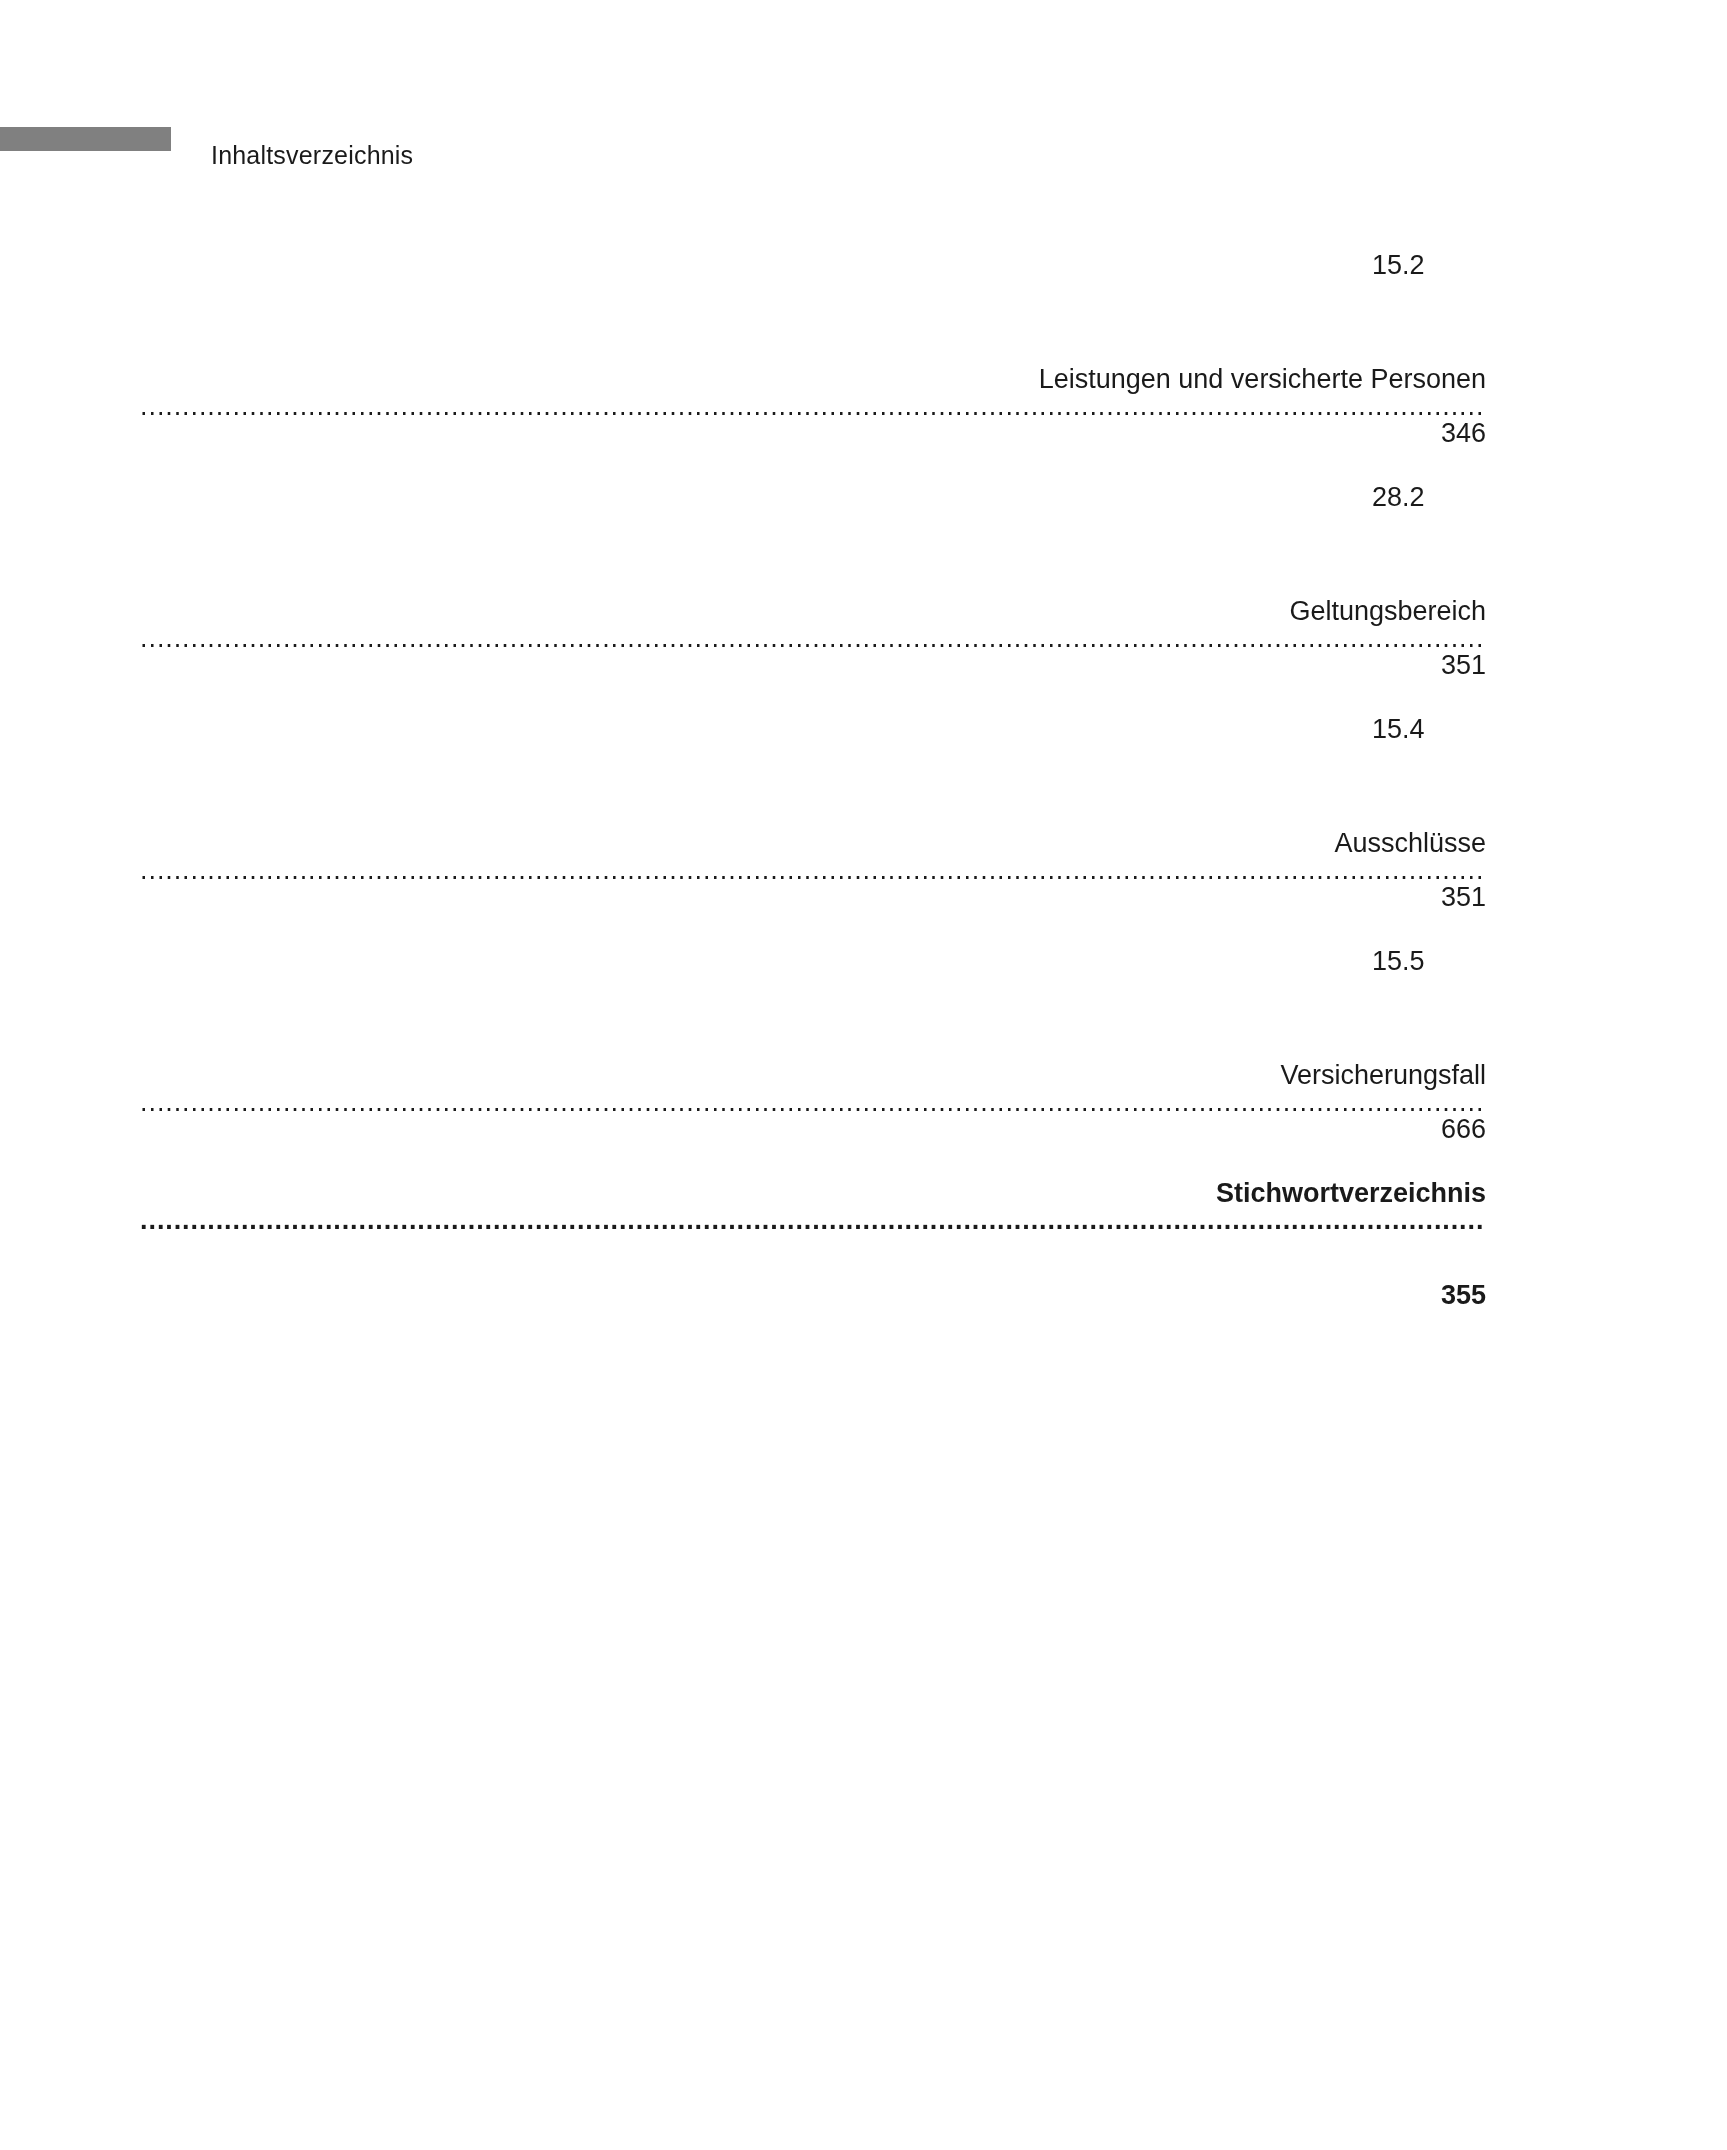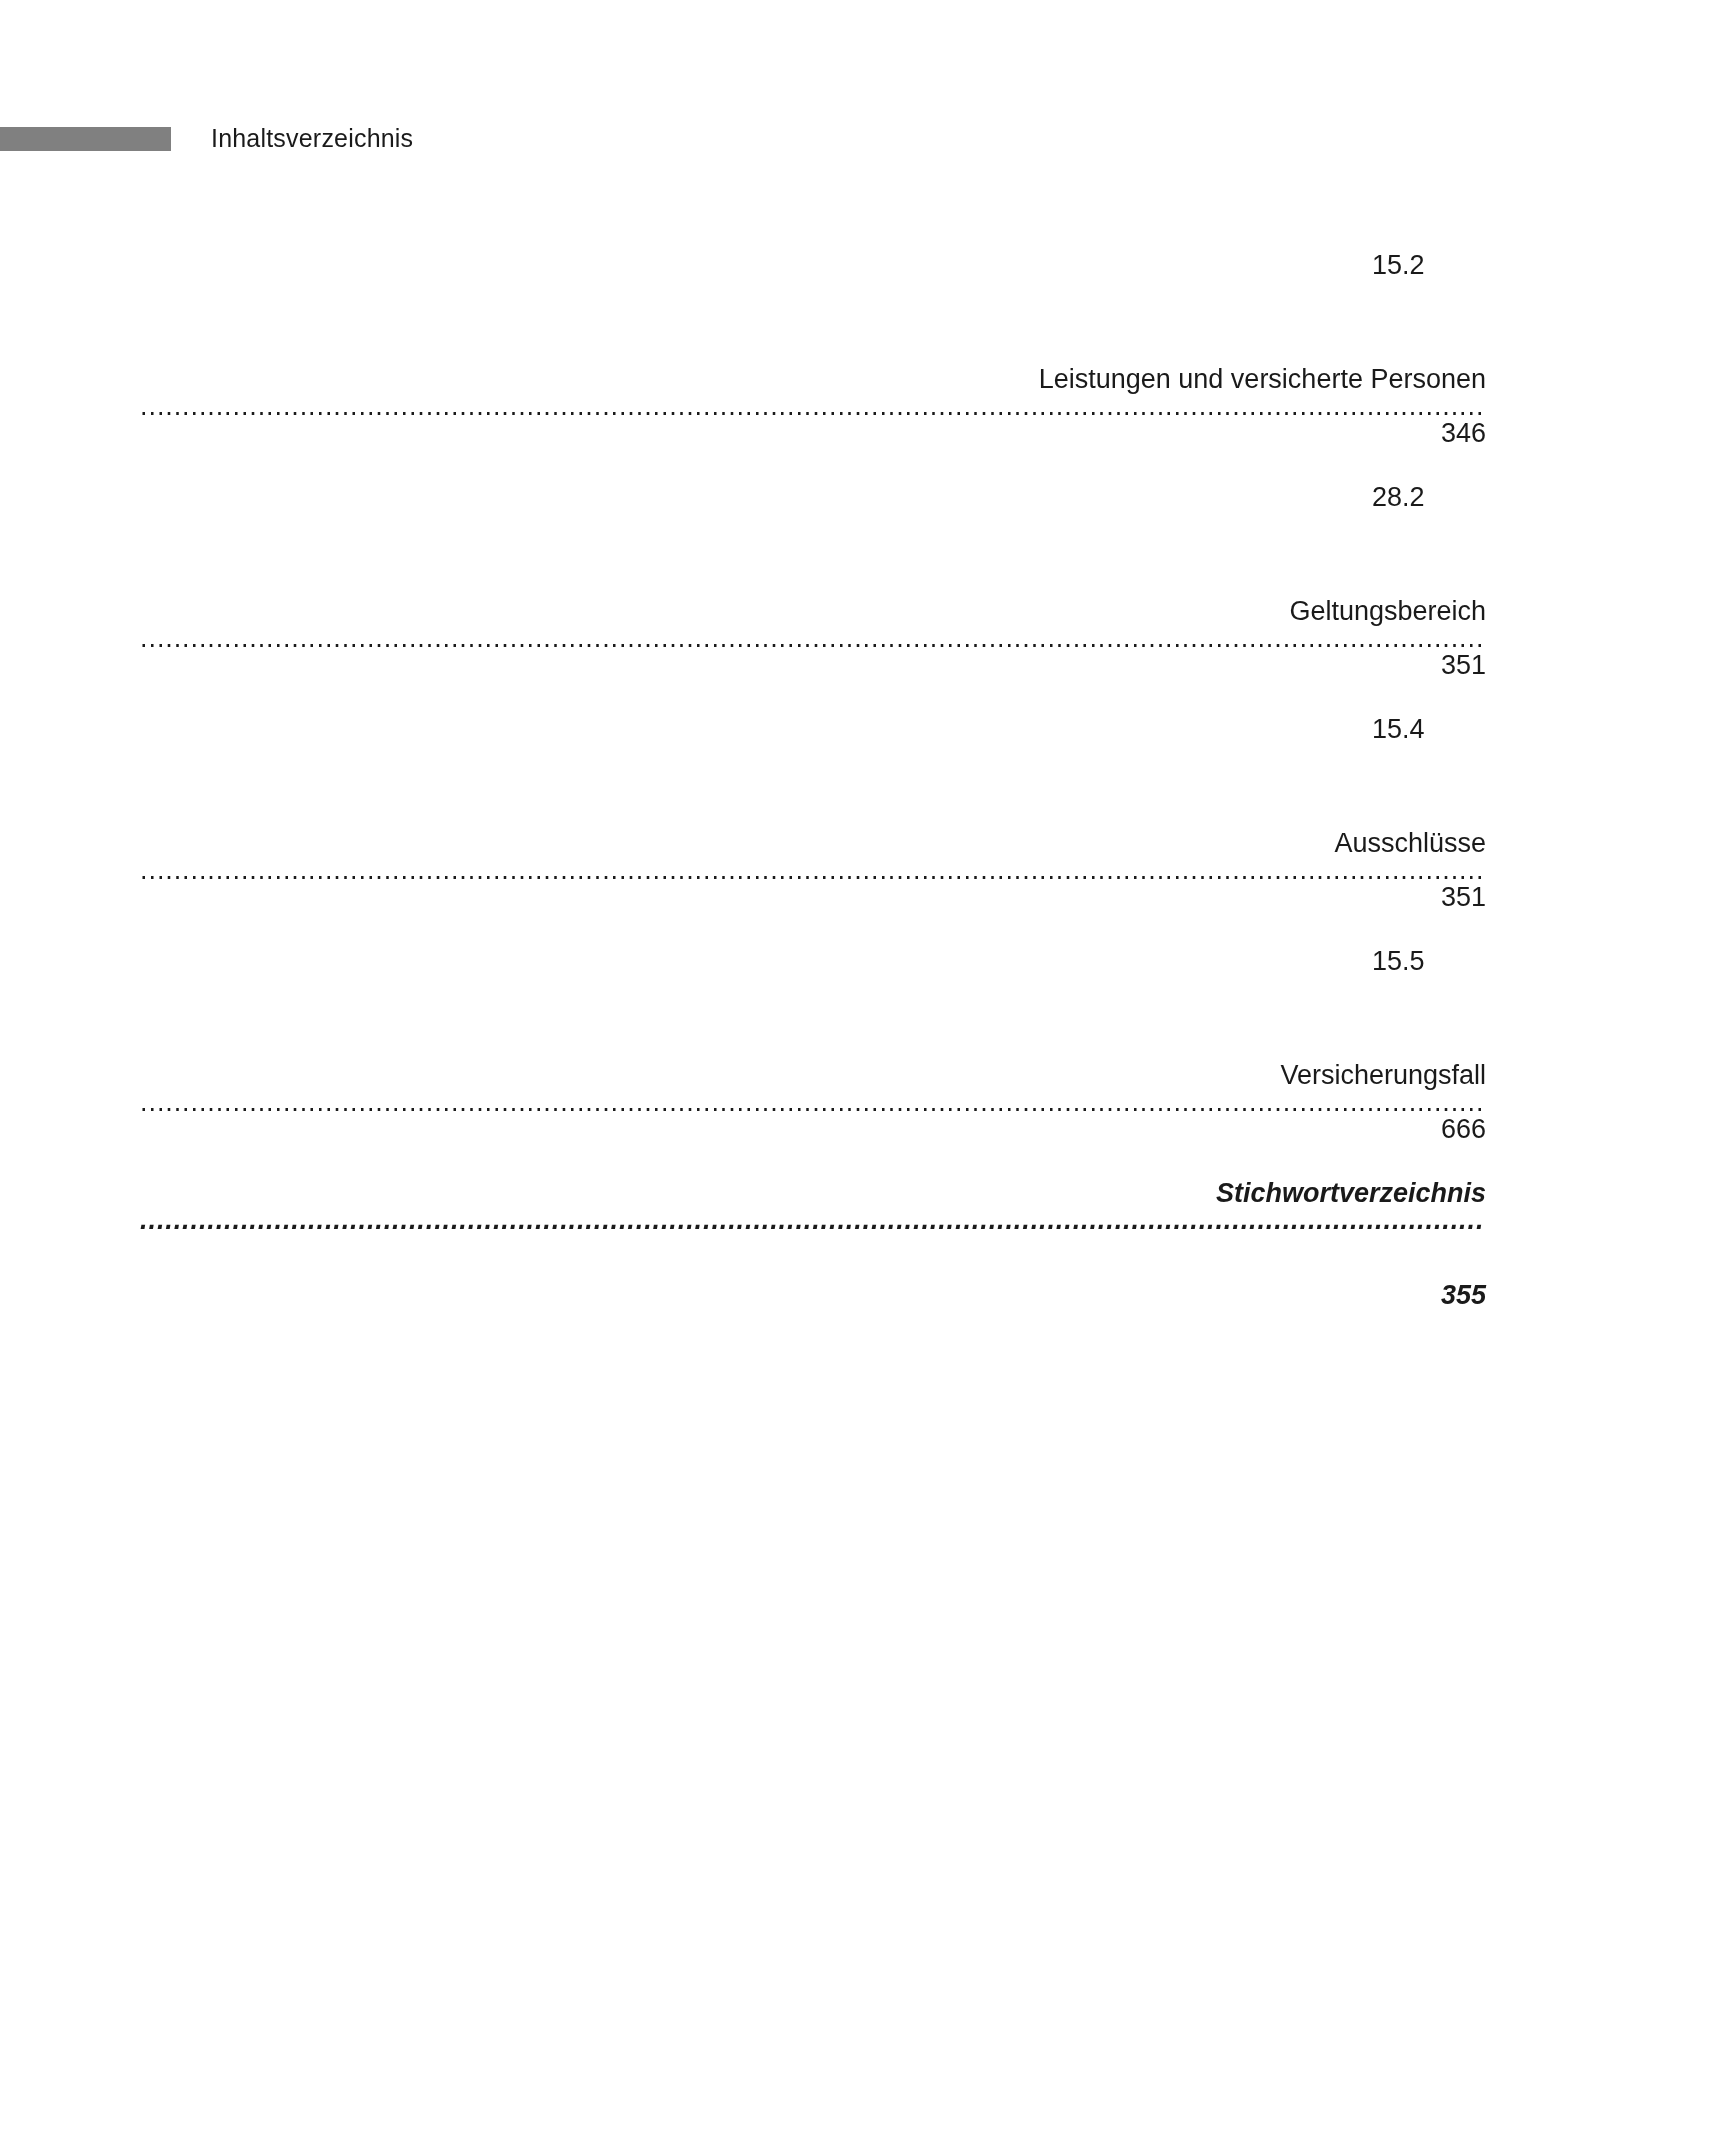--- a/index.html
+++ b/index.html
@@ -24,21 +24,21 @@
     position: absolute;
     left: 0;
     top: 127px;
     width: 171px;
     height: 24px;
     background: #808080;
   }
   .header-title {
     position: absolute;
     left: 211px;
-    top: 124px;
+    top: 141px;
     font-size: 25px;
     letter-spacing: 0.2px;
     color: #1a1a1a;
     white-space: nowrap;
   }
 
   
   .toc {
     position: absolute;
     left: 234px;
@@ -80,21 +80,20 @@
   
   .toc-row.gap .toc-label::after {
     content: " ";
   }
 
   
   .toc-row.bold {
     font-weight: bold;
     margin-top: 15.5px;
     margin-bottom: 0;
-    font-style: italic;
   }
   .toc-row.bold .toc-label {
     font-weight: bold;
   }
   .toc-row.bold .toc-dots {
     font-weight: bold;
     letter-spacing: 0.9px;
   }
   .toc-row.bold .toc-page {
     font-weight: bold;

